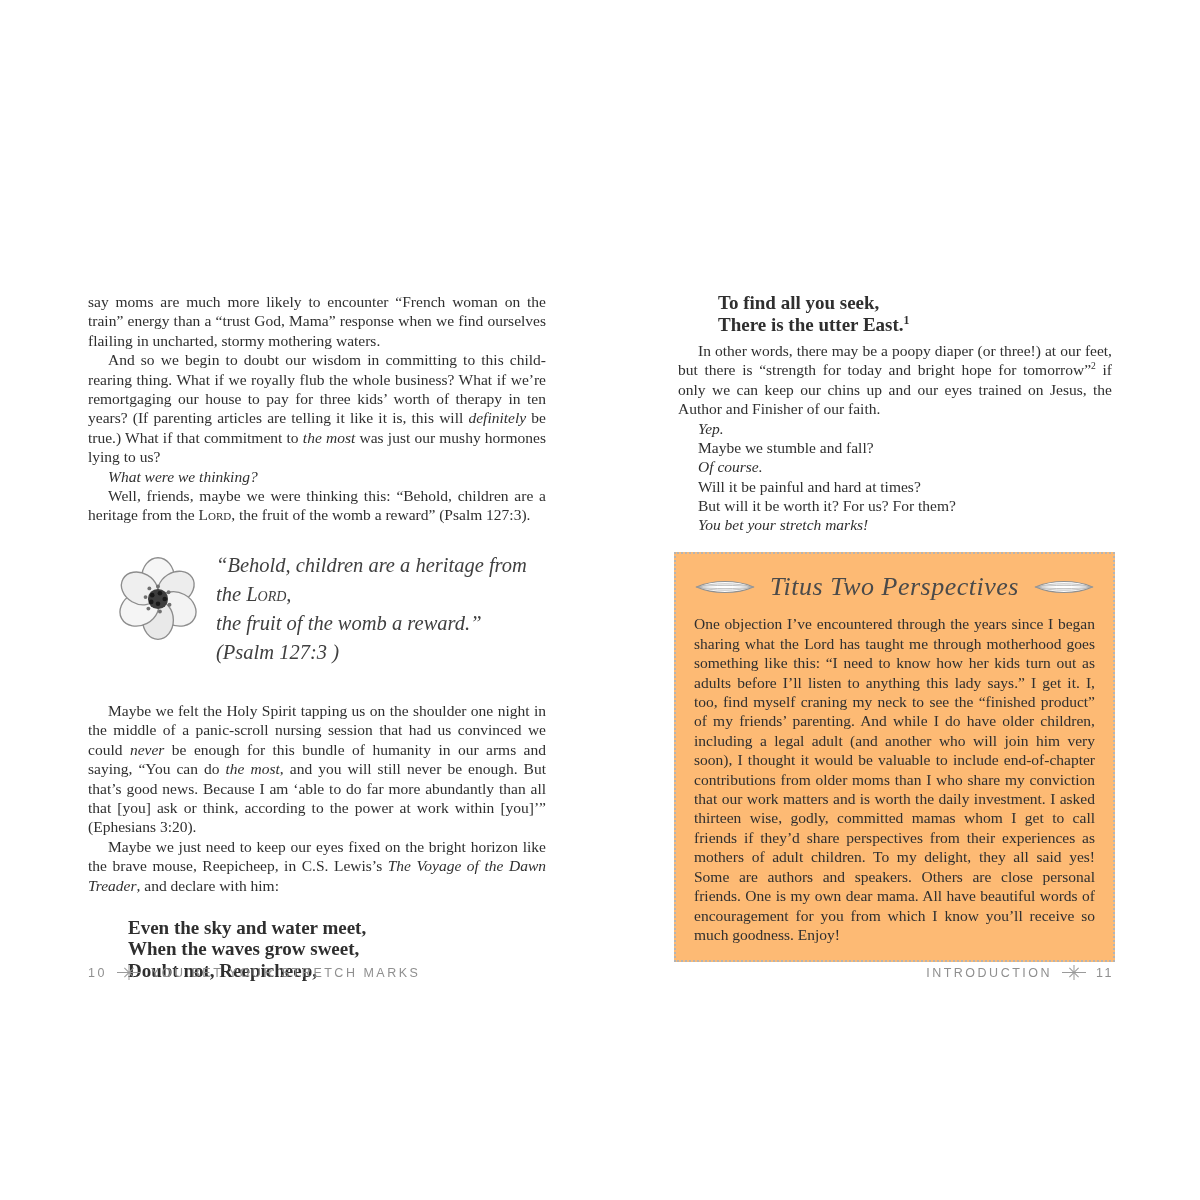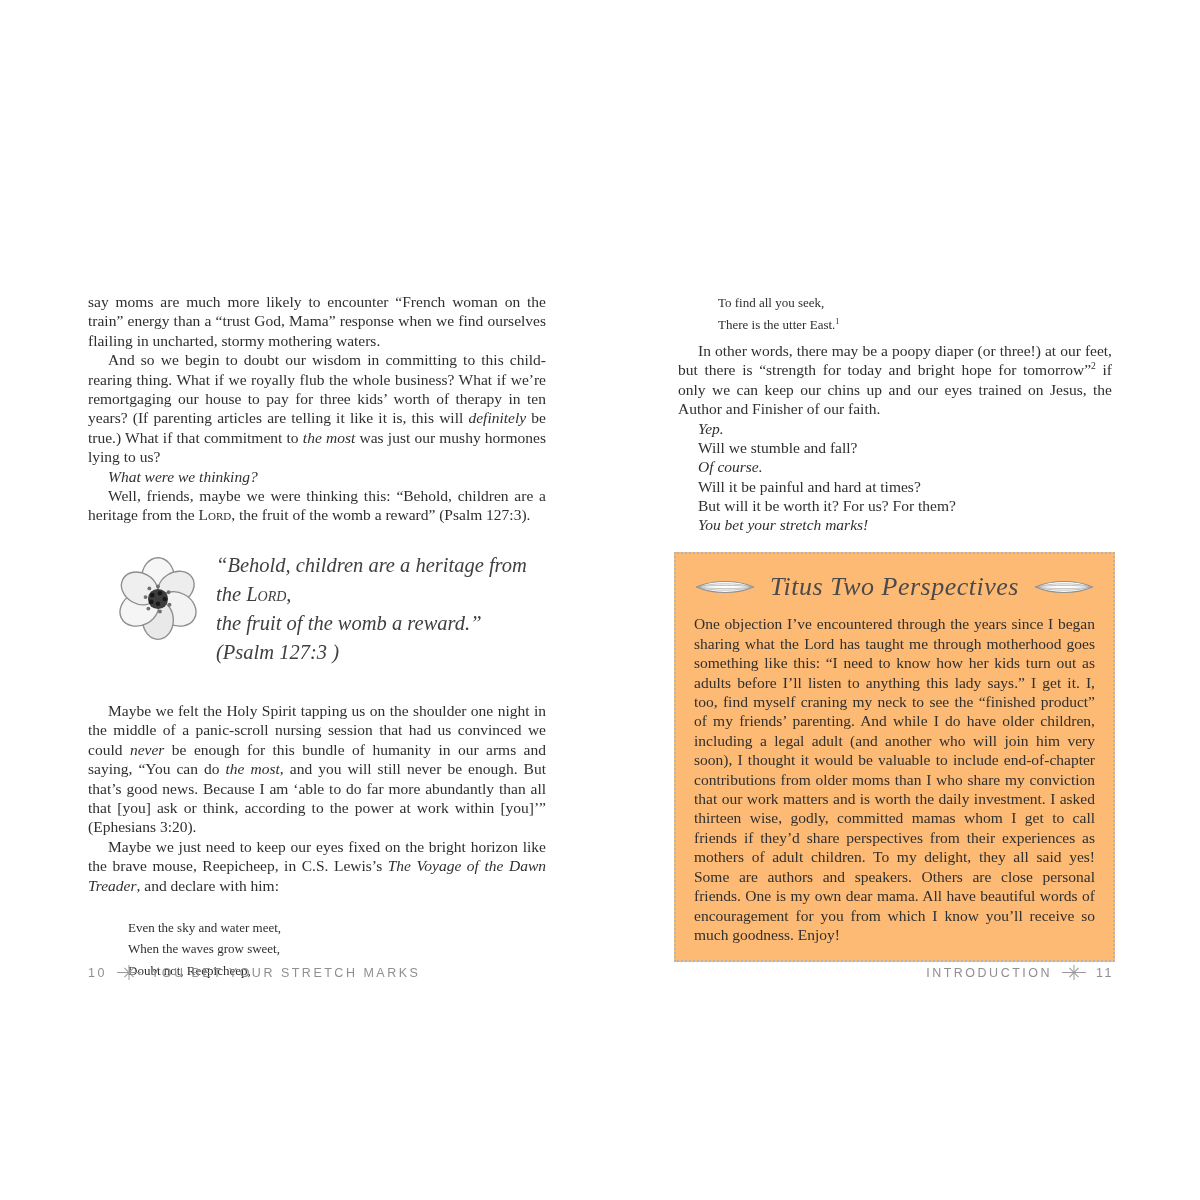--- a/index.html
+++ b/index.html
@@ -11,21 +11,21 @@
   .col-left{left:88px;width:458px;}
   .col-right{left:678px;width:434px;}
   .para{margin:0;font-size:15.5px;line-height:19.4px;text-align:justify;}
   .indent{text-indent:20px;}
   .i{font-style:italic;}
   .sc{font-variant:small-caps;}
   sup{font-size:0.62em;line-height:0;}
   .pullquote{display:flex;align-items:flex-start;margin:24px 0 34px 22px;}
   .flower{width:96px;flex:0 0 96px;margin-top:2px;}
   .pq-text{font-style:italic;font-size:20.5px;line-height:29px;color:#404040;padding-left:10px;margin-top:2px;}
-  .poem{margin:22px 0 0 40px;font-size:13px;line-height:21.5px;}
+  .poem{margin:22px 0 0 40px;font-size:19px;line-height:21.5px;font-weight:bold;}
   .poem-top{margin:0 0 6px 40px;}
   .dialogue div{font-size:15.5px;line-height:19.3px;text-indent:20px;}
   .ttp-box{
     box-sizing:border-box;margin:18px 0 0 -4px;width:441px;
     border:2px dotted #b4b4b4;padding:12px 18px 16px;
     background:#fdba74;
   }
   .ttp-title{display:flex;align-items:center;justify-content:center;gap:14px;margin:6px 0 12px;}
   .ttp-title-text{font-style:italic;font-size:26px;color:#4a4a4a;letter-spacing:0.5px;white-space:nowrap;}
   .leaf{width:62px;height:20px;}
@@ -106,21 +106,21 @@
 <div class="col col-right">
   <div class="poem poem-top">
     <div><span>To find all you seek,</span></div>
     <div><span>There is the utter East.</span><sup>1</sup></div>
   </div>
 
   <p class="para indent"><span>In other words, there may be a poopy diaper (or three!) at our feet, but there is “strength for today and bright hope for tomorrow”</span><sup>2</sup><span> if only we can keep our chins up and our eyes trained on Jesus, the Author and Finisher of our faith.</span></p>
 
   <div class="dialogue">
     <div><span class="i">Yep.</span></div>
-    <div><span>Will we stumble and fall?</span></div>
+    <div><span>Maybe we stumble and fall?</span></div>
     <div><span class="i">Of course.</span></div>
     <div><span>Will it be painful and hard at times?</span></div>
     <div><span>But will it be worth it? For us? For them?</span></div>
     <div><span class="i">You bet your stretch marks!</span></div>
   </div>
 
   <div class="ttp-box">
     <div class="ttp-title">
       <svg class="leaf" viewBox="0 0 72 22" xmlns="http://www.w3.org/2000/svg">
         <path d="M3,11 C22,2.5 50,2.5 69,11 C50,19.5 22,19.5 3,11 Z" fill="#ffffff" stroke="#8f8f8f" stroke-width="1.2"></path>

